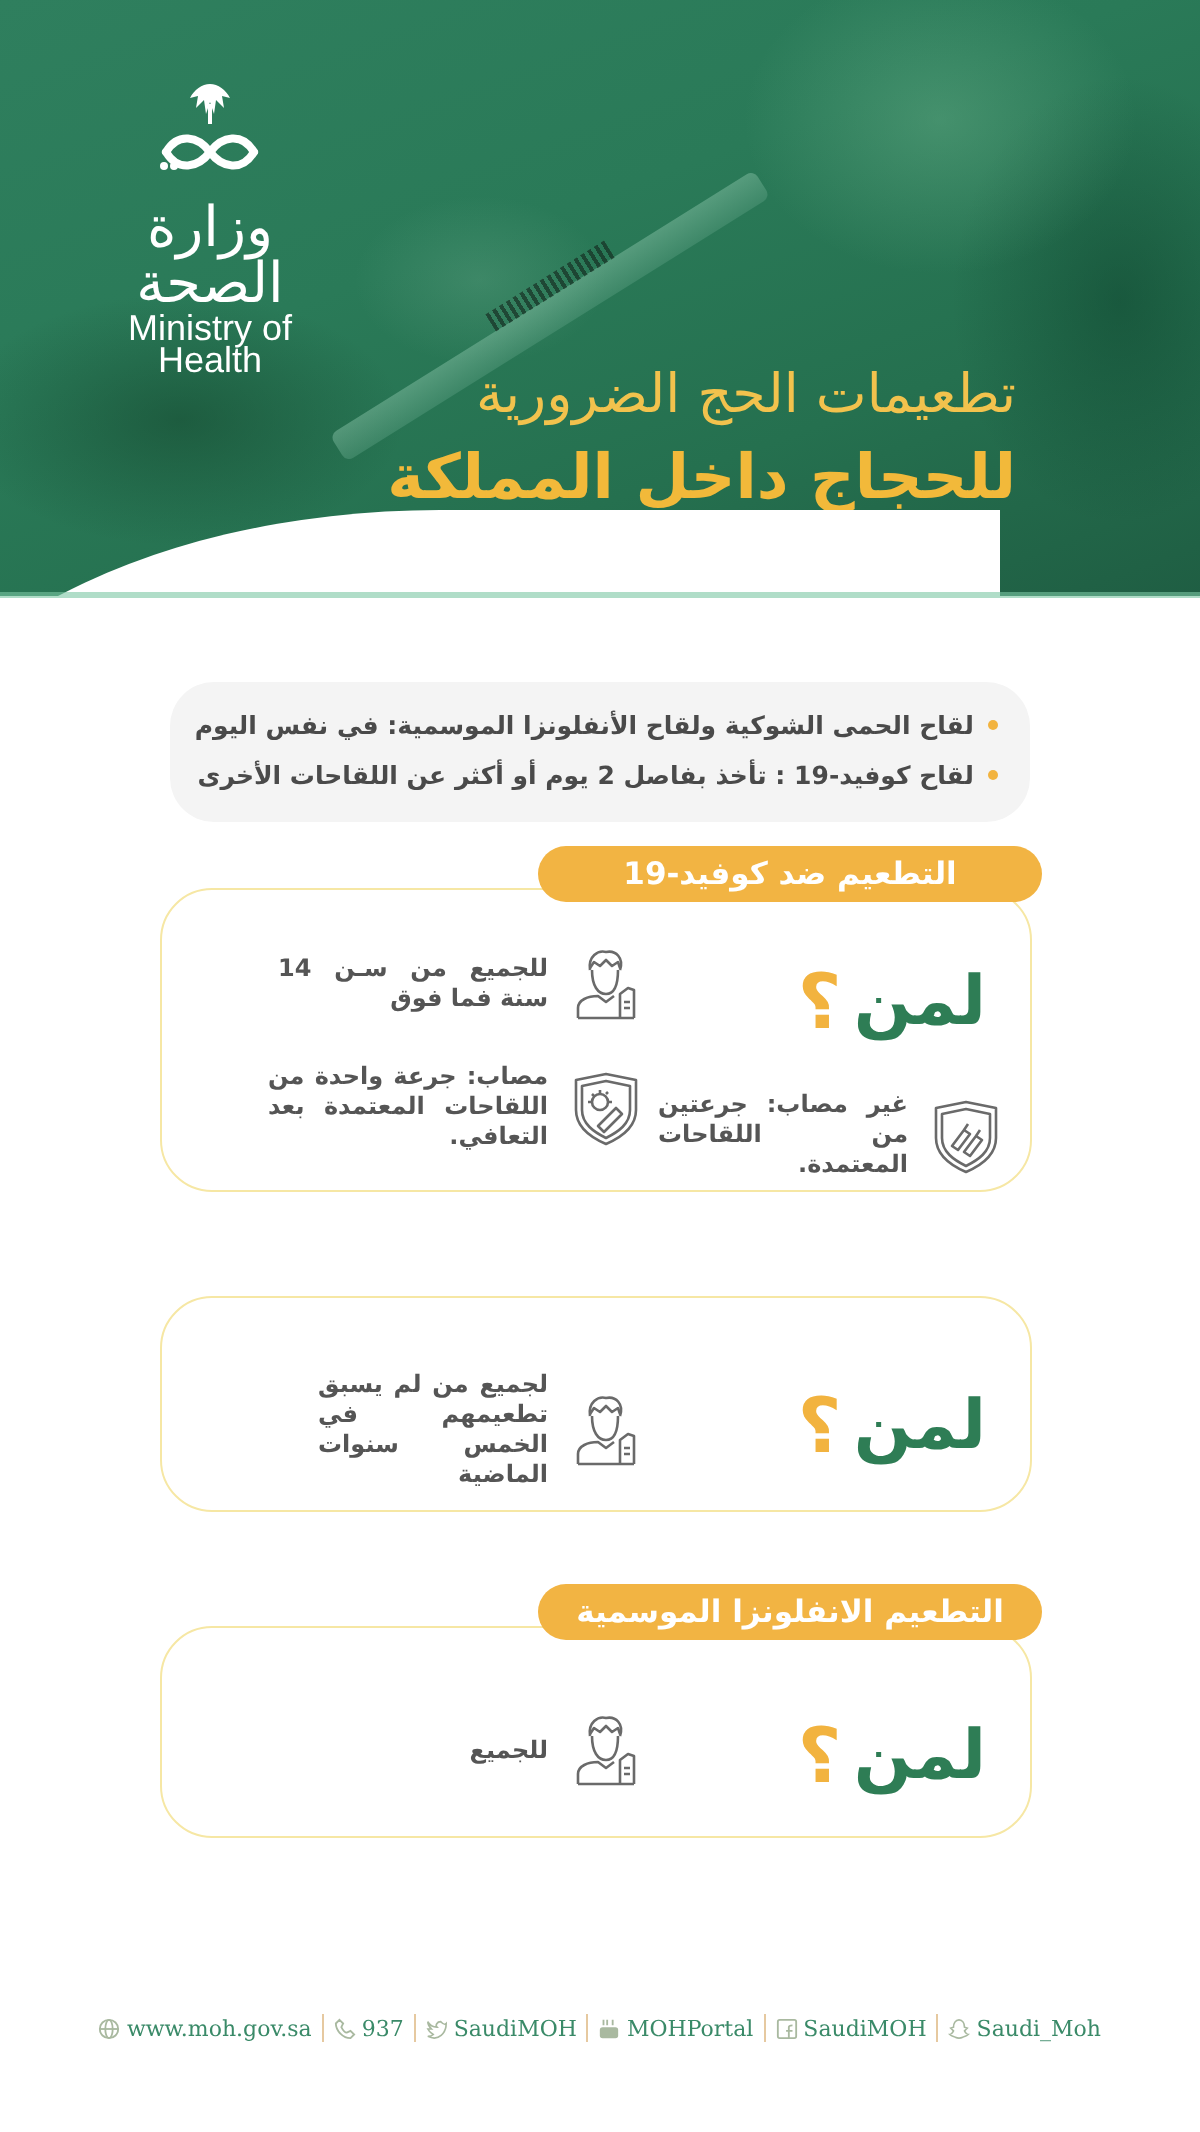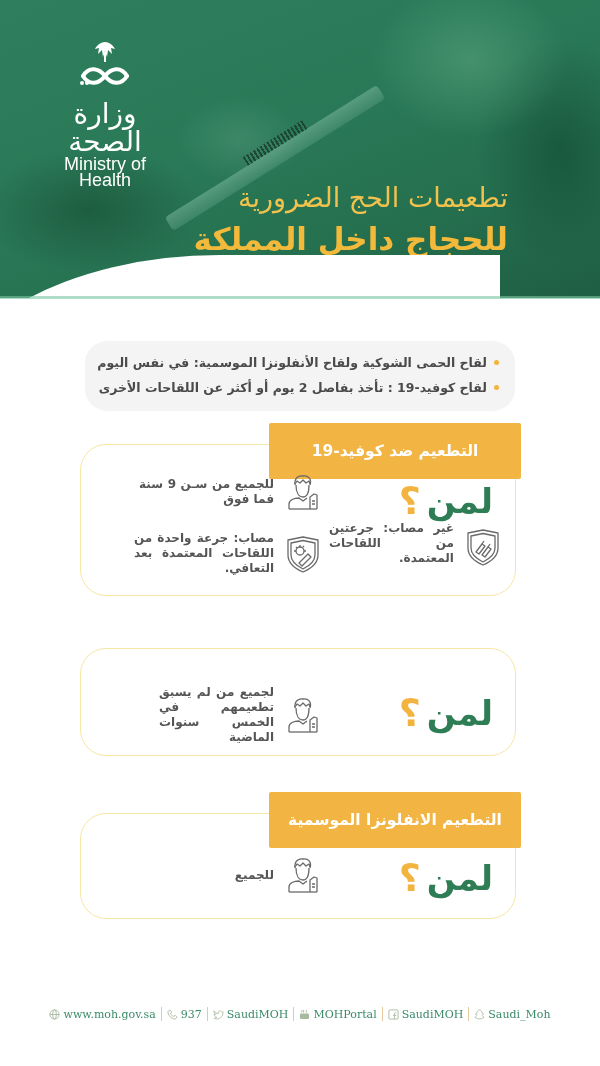--- a/index.html
+++ b/index.html
@@ -60,22 +60,22 @@
       font-size: 12.5px; font-weight: bold; color: #4a4a4a; white-space: nowrap;
     }
     .bullet { width: 5px; height: 5px; border-radius: 50%; background: #f2b33f; flex: none; }
 
     
     .card {
       position: absolute; left: 80px; width: 436px;
       border: 1.5px solid #f6e7a4; border-radius: 26px; background: #fff;
     }
     .card-tab {
-      position: absolute; right: -6px; height: 56px;
-      background: #f2b443; border-radius: 2px; color: #ffffff;
+      position: absolute; right: -6px; height: 28px;
+      background: #f2b443; border-radius: 18px; color: #ffffff;
       font-weight: bold; font-size: 15.5px; direction: rtl;
       display: flex; align-items: center; justify-content: center; white-space: nowrap;
     }
     .who {
       position: absolute; direction: rtl; display: flex; align-items: center;
       font-weight: bold; font-size: 34px; color: #2e7d55; letter-spacing: 0; white-space: nowrap;
     }
     .who .q { color: #f2b33f; font-size: 38px; margin-right: 6px; }
     .item {
       position: absolute; display: flex; align-items: center; direction: rtl; gap: 12px;
@@ -176,24 +176,24 @@
 
   <div class="who" style="right:22px; top:34px;">
     <span>لمن</span>
     <span class="q">؟</span>
   </div>
 
   <div class="item" style="right:195px; top:28px; width:230px;">
     <svg class="icon">
         <use href="#person"></use>
       </svg>
-    <div class="txt" style="width:135px;">للجميع من سـن 9 سنة فما فوق</div>
-  </div>
-
-  <div class="item" style="right:15px; top:76px; width:180px;align-items:flex-end;">
+    <div class="txt" style="width:135px;">للجميع من سـن 14 سنة فما فوق</div>
+  </div>
+
+  <div class="item" style="right:15px; top:100px; width:180px;">
     <svg class="icon">
         <use href="#shield-vax"></use>
       </svg>
     <div class="txt" style="width:125px;">غير مصاب: جرعتين من اللقاحات المعتمدة.</div>
   </div>
 
   <div class="item" style="right:195px; top:86px; width:230px;">
     <svg class="icon">
         <use href="#shield-virus"></use>
       </svg>

